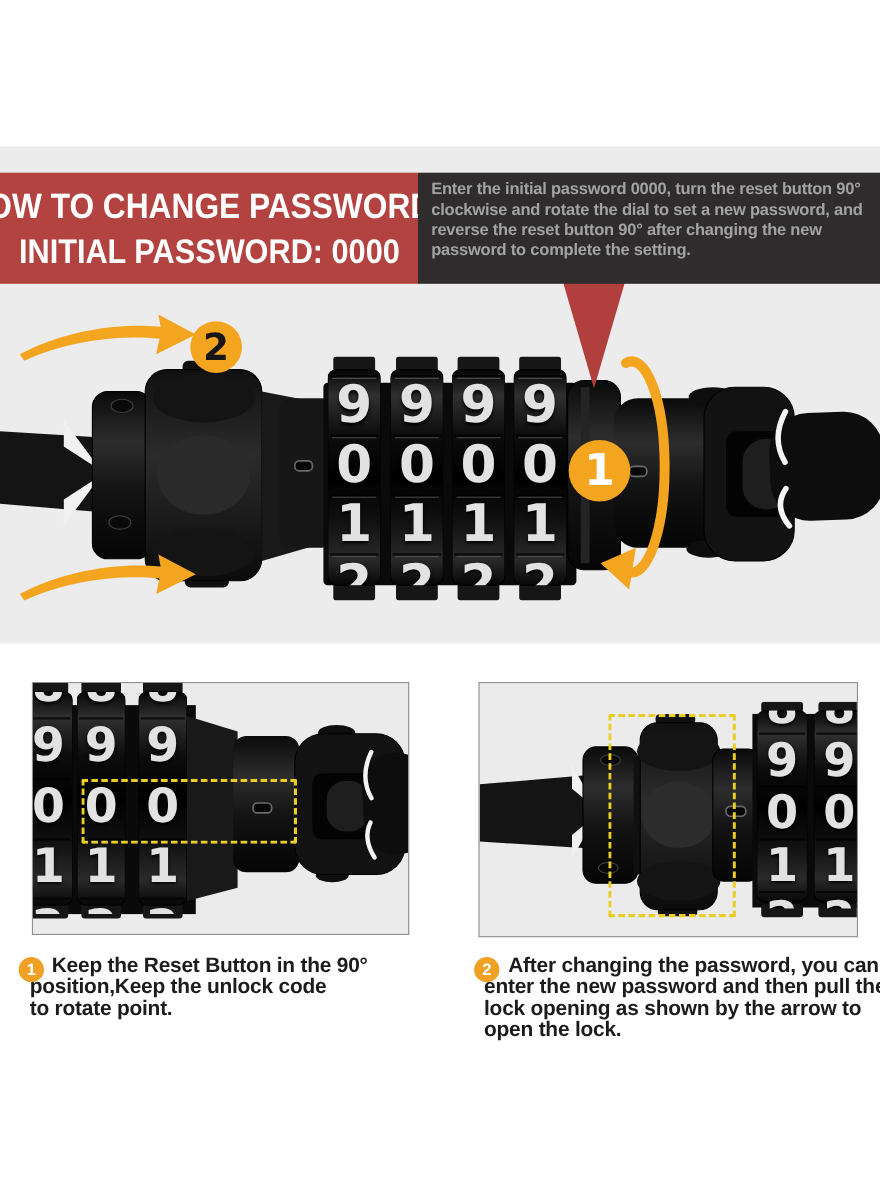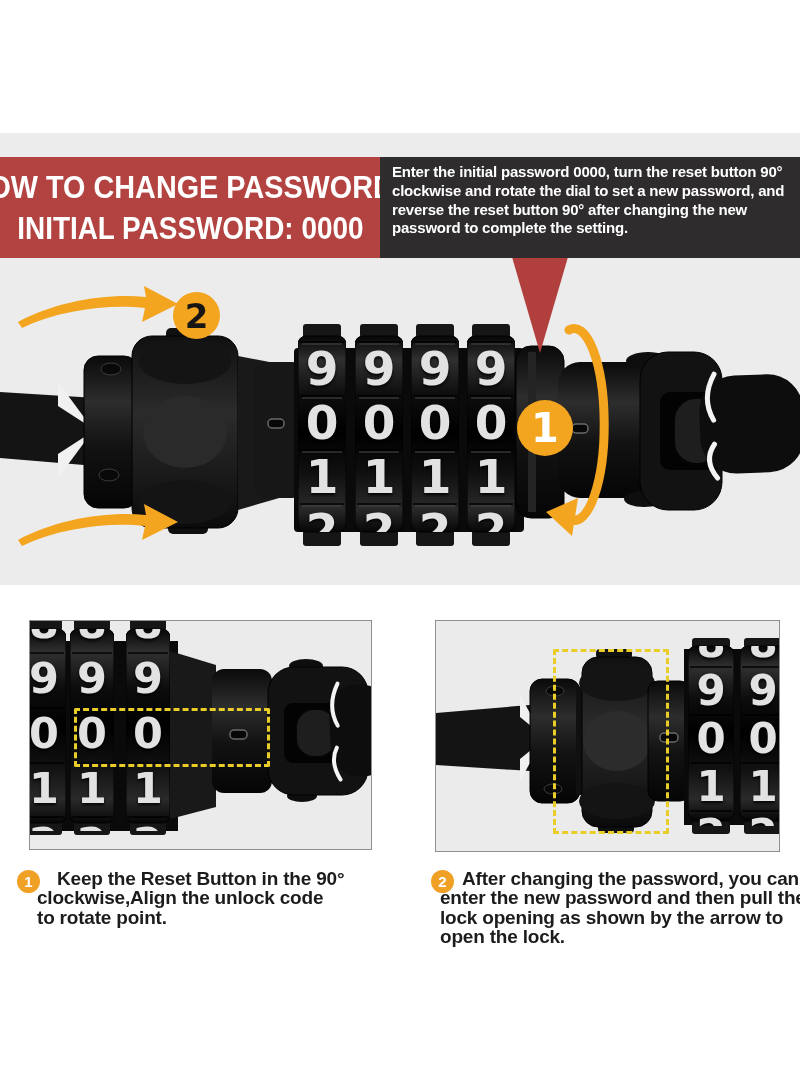--- a/index.html
+++ b/index.html
@@ -9,21 +9,21 @@
 
   
   .banner{position:absolute;left:0;top:157px;width:380px;height:101px;background:#b24341;
           display:flex;flex-direction:column;justify-content:center;align-items:center;z-index:5;}
   .banner div{color:#fff;font-weight:bold;white-space:nowrap;line-height:42px;transform:scaleX(.9);}
   .banner .l1{font-size:32px;}
   .banner .l2{font-size:31px;}
 
   
   .instr{position:absolute;left:380px;top:157px;width:420px;height:101px;background:#2e2c2c;z-index:5;}
-  .instr p{margin:0;padding:6px 8px 0 12px;color:#ffffff;font-weight:bold;font-size:15px;
+  .instr p{margin:0;padding:6px 8px 0 12px;color:#a3a3a3;font-weight:bold;font-size:15px;
            line-height:18.8px;letter-spacing:-.2px;}
 
   .red-pointer{position:absolute;left:512px;top:257px;width:56px;height:96px;background:#b13f3d;
                clip-path:polygon(0 0,100% 0,50% 100%);z-index:4;}
 
   .main-art{position:absolute;left:0;top:260px;width:800px;height:330px;z-index:2;}
 
   
   .dial-clip{position:absolute;overflow:hidden;z-index:3;}
   .digits{white-space:pre-line;text-align:center;font-family:"DejaVu Sans",sans-serif;
@@ -49,21 +49,21 @@
   .p1-clip{top:8px;width:44px;height:202px;}
   .p1-clip .digits{margin-top:-33px;font-size:43px;line-height:55px;}
   .p1c1{left:-8px;} .p1c2{left:40px;} .p1c3{left:96px;}
   .p2-clip{top:25px;width:46px;height:180px;}
   .p2-clip .digits{margin-top:-27px;font-size:42px;line-height:48px;}
   .p2c1{left:252px;} .p2c2{left:304px;}
 
   
   .step{position:absolute;color:#1c1c1c;font-weight:bold;font-size:19px;line-height:19.4px;
         letter-spacing:-.2px;z-index:3;}
-  .step-1{left:37px;top:869px;width:340px;}
+  .step-1{left:27px;top:869px;width:340px;}
   .step-2{left:440px;top:869px;width:380px;}
   .step span{display:block;}
   .step .first{padding-left:20px;}
   .step-2 .first{padding-left:22px;}
   .step-badge{position:absolute;width:23px;height:23px;border-radius:50%;background:#f0a125;
               color:#fff;font-size:15px;font-weight:bold;display:flex;align-items:center;
               justify-content:center;z-index:4;}
   .sb1{left:17px;top:870px;}
   .sb2{left:431px;top:870px;}
 </style>
@@ -301,21 +301,21 @@
 0
 1
 2</div>
       </div>
     <div class="dash dash-right"></div>
   </div>
 
   <div class="step-badge sb1">1</div>
   <div class="step step-1">
     <span class="first">Keep the Reset Button in the 90°</span>
-    <span>clockwise,Align the unlock code</span>
+    <span>position,Keep the unlock code</span>
     <span>to rotate point.</span>
   </div>
   <div class="step-badge sb2">2</div>
   <div class="step step-2">
     <span class="first">After changing the password, you can</span>
     <span>enter the new password and then pull the</span>
     <span>lock opening as shown by the arrow to</span>
     <span>open the lock.</span>
   </div>
 </div>

